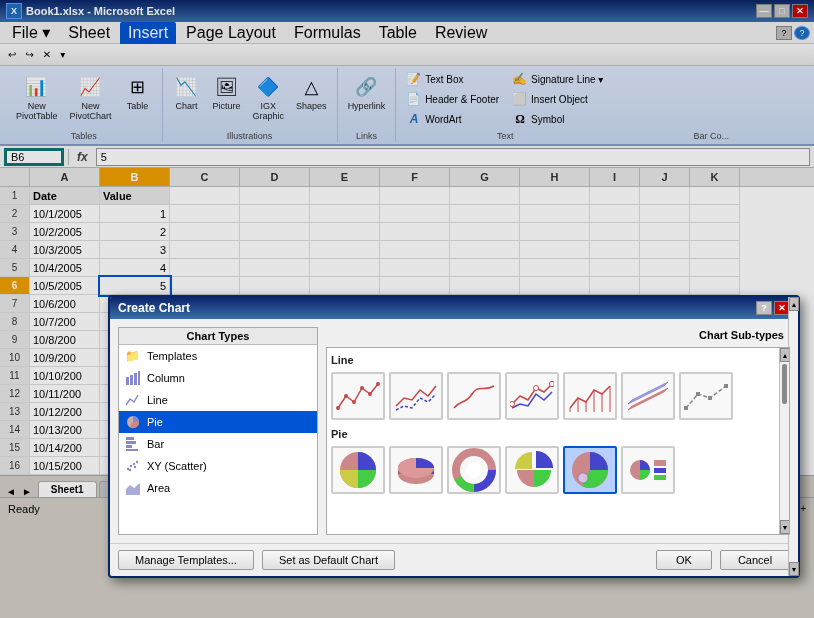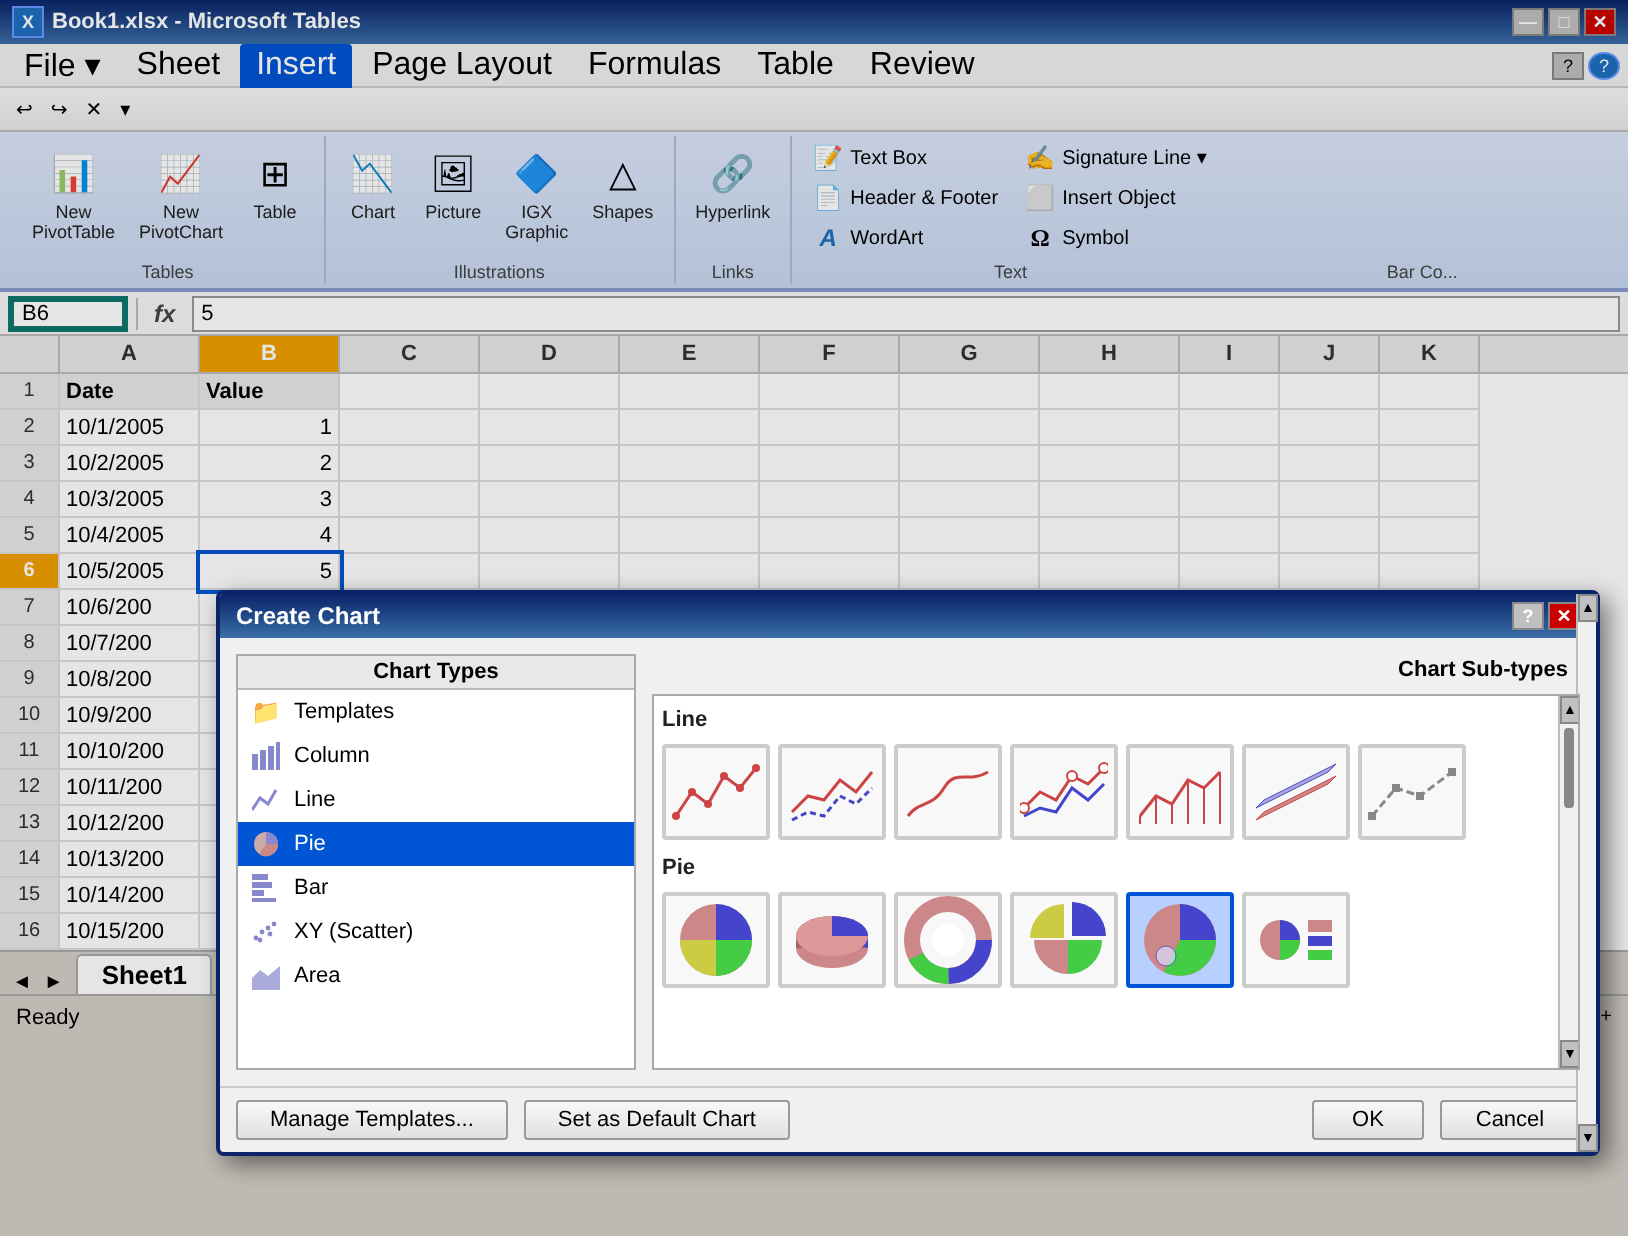--- a/index.html
+++ b/index.html
@@ -125,21 +125,21 @@
       display: flex;
       align-items: flex-end;
       padding: 0 4px;
       border-top: 1px solid #aaa;
     }
     .sheet-tab {
       padding: 2px 12px;
       background: #c8c8c8;
       border: 1px solid #aaa;
       border-bottom: none;
-      font-size: 13px;
+      font-size: 10px;
       cursor: pointer;
       border-radius: 3px 3px 0 0;
       margin-right: 2px;
     }
     .sheet-tab.active { background: white; font-weight: bold; }
 
     
     .status-bar {
       background: #d4d0c8;
       height: 22px;
@@ -336,21 +336,21 @@
     .cI { width: 50px; min-width: 50px; }
     .cJ { width: 50px; min-width: 50px; }
     .cK { width: 50px; min-width: 50px; }
     .active-cell { background: white !important; outline: 2px solid #0055d5; z-index:1; }
   </style>
 </head>
 <body>
 
 <div class="title-bar">
   <span class="title-bar-icon" style="background:#1f6fbf;border:1px solid #6699ff;font-size:9px;color:white;display:flex;align-items:center;justify-content:center;">X</span>
-  <span>Book1.xlsx - Microsoft Tables</span>
+  <span>Book1.xlsx - Microsoft Excel</span>
   <div class="title-bar-controls">
     <div class="title-btn">—</div>
     <div class="title-btn">□</div>
     <div class="title-btn close">✕</div>
   </div>
 </div>
 
 <div class="menu-bar">
   <div class="menu-item">File ▾</div>
   <div class="menu-item">Sheet</div>

